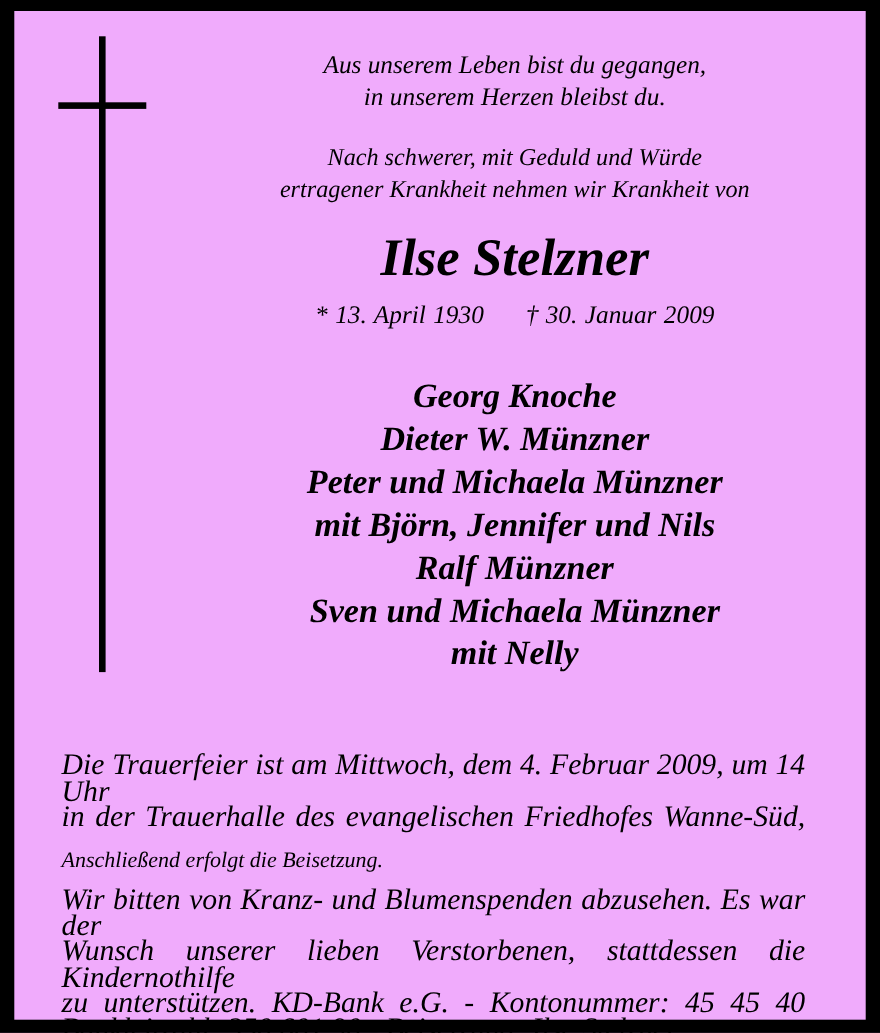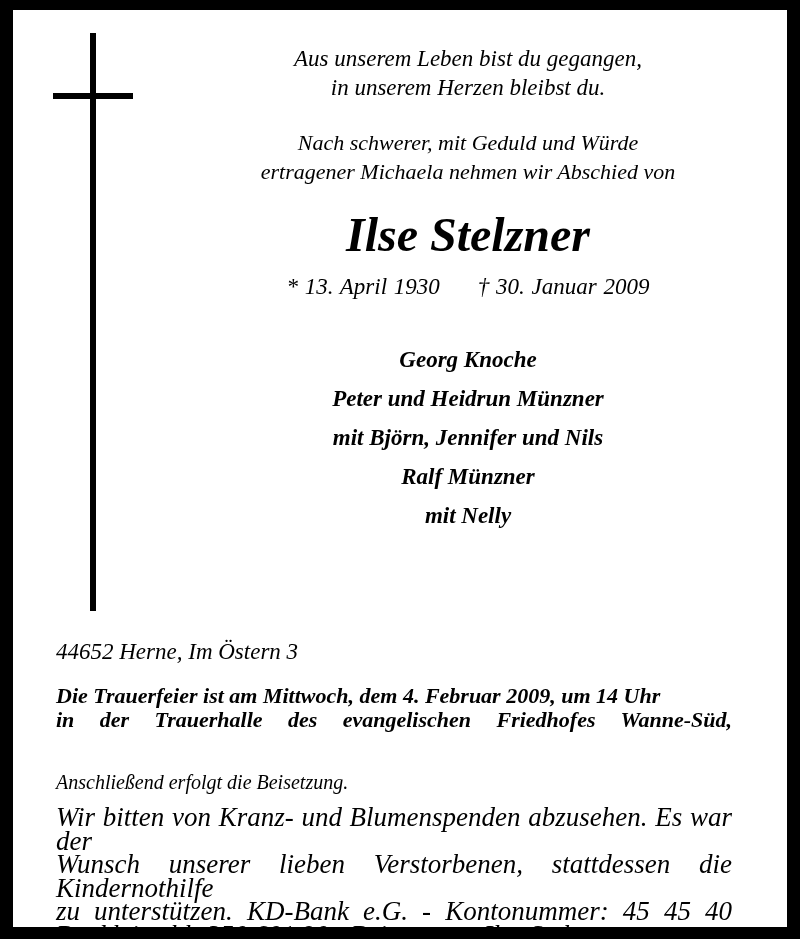--- a/index.html
+++ b/index.html
@@ -1,67 +1,68 @@
 <!DOCTYPE html>
 <html><head>
 <meta charset="utf-8">
 <style>
   html, body { margin:0; padding:0; }
   body { width:800px; height:939px; background:#000; position:relative; overflow:hidden; }
-  .card { position:absolute; left:13px; top:10px; width:774px; height:917px; background:#ffffff; }
+  .card { position:absolute; left:13px; top:10px; width:774px; height:917px; background:#f0abfc; }
   .serif { font-family: "Liberation Serif", "DejaVu Serif", serif; color:#000; }
   .cross-v { position:absolute; left:77px; top:23px; width:6px; height:578px; background:#000; }
   .cross-h { position:absolute; left:40px; top:83px; width:80px; height:6px; background:#000; }
   .center { position:absolute; left:140px; width:630px; text-align:center; font-style:italic; }
   .verse { top:34px; font-size:23px; line-height:29px; }
   .intro { top:118px; font-size:22px; line-height:29px; }
   .name { top:196px; font-size:48px; font-weight:bold; line-height:58px;text-align:center; }
   .dates { top:262px; font-size:23px; line-height:30px; word-spacing:1px; }
   .dates .gap { display:inline-block; width:38px; }
-  .mourners { top:330px; font-size:23px; font-weight:bold; line-height:39px; }
+  .mourners { top:330px; font-size:31px; font-weight:bold; line-height:39px; }
   .mourners div { white-space:nowrap; }
   .left-block { position:absolute; left:43px; width:676px; font-style:italic; }
   .address { top:628px; font-size:23px; line-height:28px; }
-  .ceremony { top:674px; font-size:22px; line-height:23.5px; text-align:justify;font-weight:bold; }
+  .ceremony { top:674px; font-size:27px; line-height:23.5px; text-align:justify; }
   .burial { top:760px; font-size:20px; line-height:24px; }
   .donation { top:796px; font-size:27px; line-height:23.5px; text-align:justify; }
   .jl { text-align:justify; text-align-last:justify; }
 </style>
 </head>
 <body>
 
 <div class="card">
   <div class="cross-v"></div>
   <div class="cross-h"></div>
 
   <div class="center verse serif">
     <div>Aus unserem Leben bist du gegangen,</div>
     <div>in unserem Herzen bleibst du.</div>
   </div>
 
   <div class="center intro serif">
     <div>Nach schwerer, mit Geduld und Würde</div>
-    <div>ertragener Michaela nehmen wir Abschied von</div>
+    <div>ertragener Krankheit nehmen wir Krankheit von</div>
   </div>
 
   <div class="center name serif">Ilse Stelzner</div>
 
   <div class="center dates serif">
     <span>* 13. April 1930</span><span class="gap"></span><span>† 30. Januar 2009</span>
   </div>
 
   <div class="center mourners serif">
     <div>Georg Knoche</div>
-    <div>Peter und Heidrun Münzner</div>
+    <div>Dieter W. Münzner</div>
+    <div>Peter und Michaela Münzner</div>
     <div>mit Björn, Jennifer und Nils</div>
     <div>Ralf Münzner</div>
+    <div>Sven und Michaela Münzner</div>
     <div>mit Nelly</div>
   </div>
 
-  <div class="left-block address serif">44652 Herne, Im Östern 3</div>
 
   <div class="left-block ceremony serif">
     <div>Die Trauerfeier ist am Mittwoch, dem 4. Februar 2009, um 14 Uhr</div>
     <div class="jl">in der Trauerhalle des evangelischen Friedhofes Wanne-Süd,</div>
   </div>
 
   <div class="left-block burial serif">Anschließend erfolgt die Beisetzung.</div>
 
   <div class="left-block donation serif">
     <div class="jl">Wir bitten von Kranz- und Blumenspenden abzusehen. Es war der</div>

